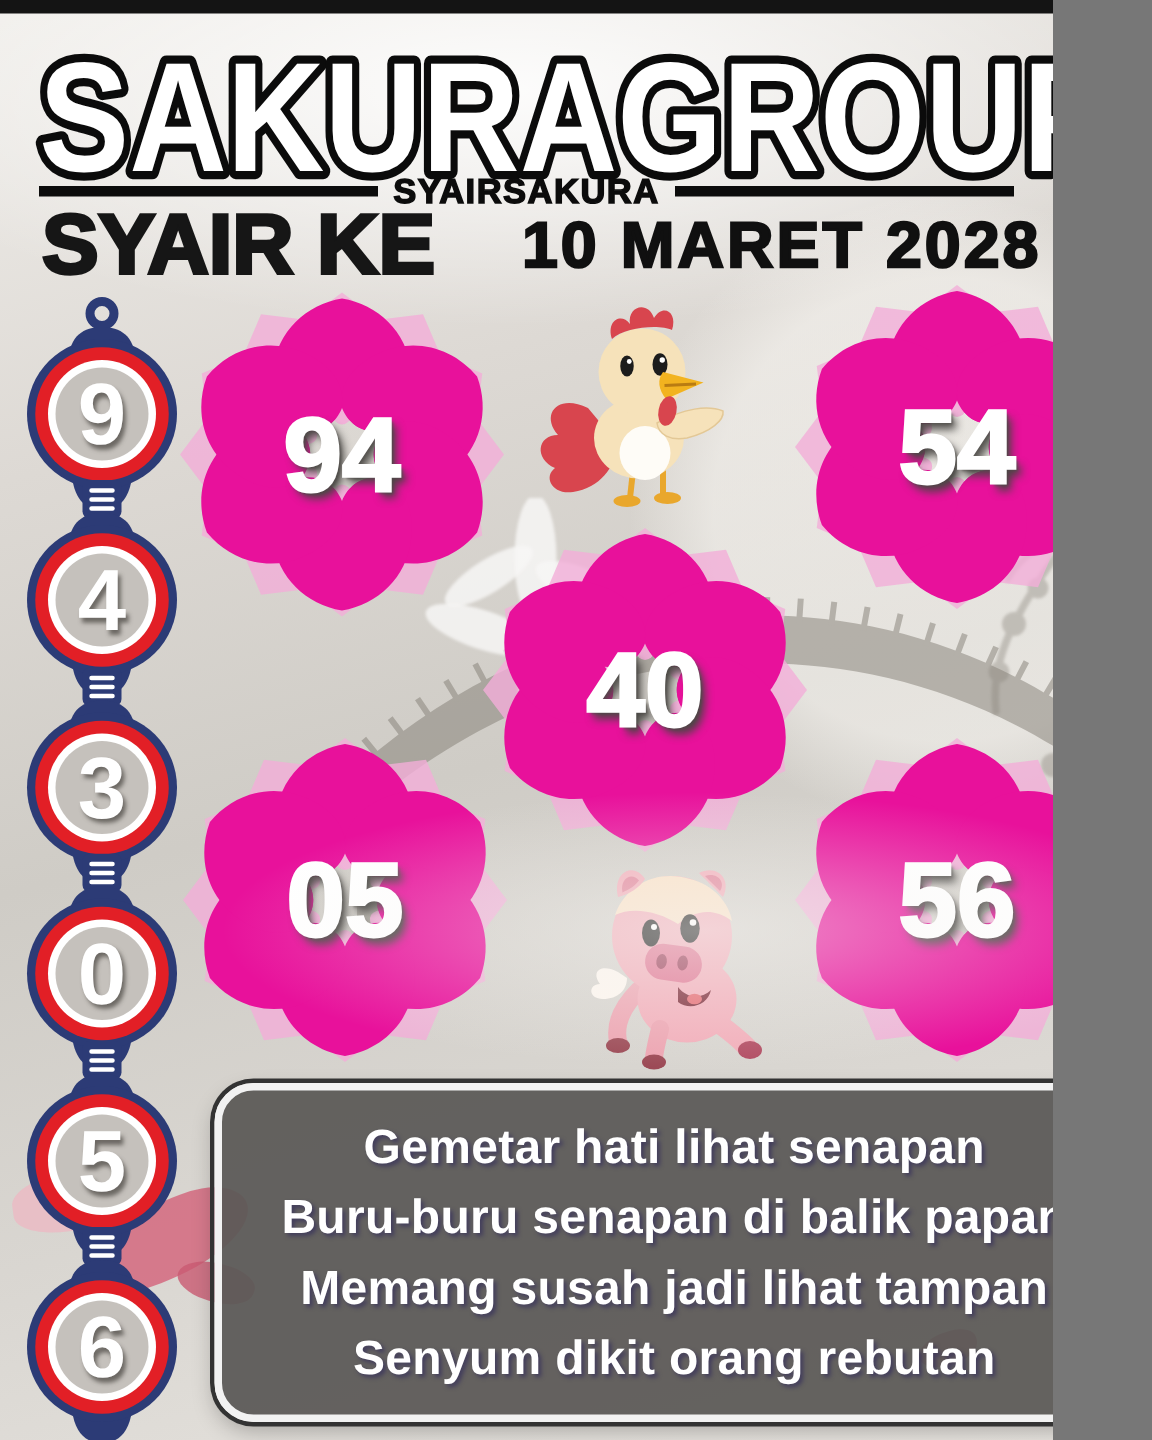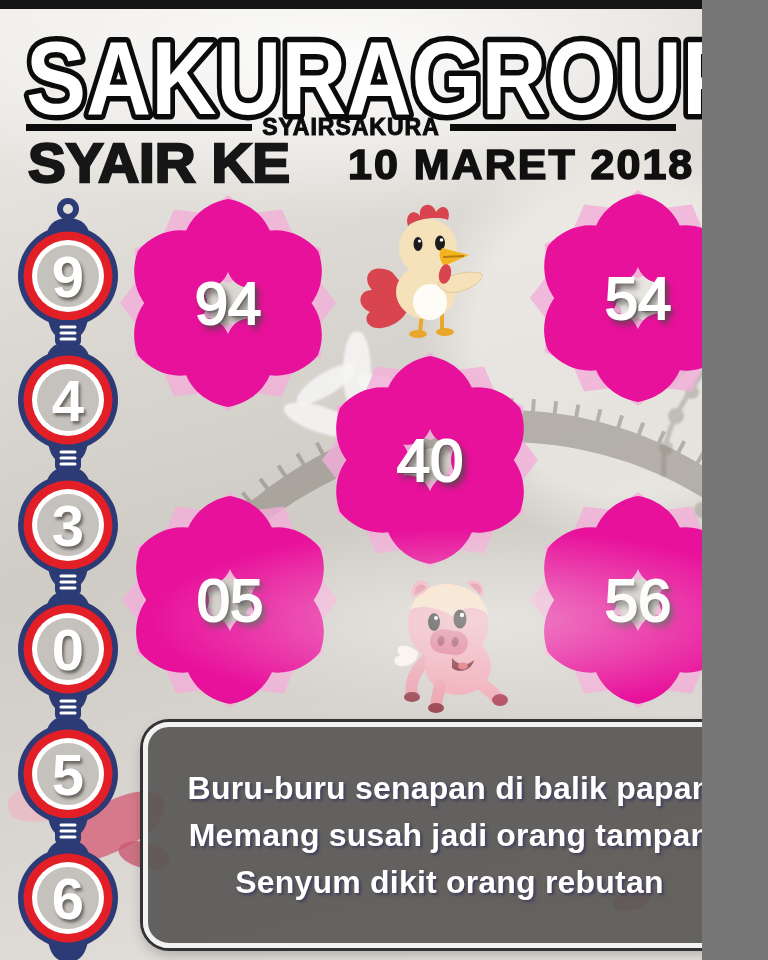--- a/index.html
+++ b/index.html
@@ -31,21 +31,21 @@
   .syairke-svg{position:absolute;left:22px;top:132px;}
   .date-text{position:absolute;left:348px;top:140px;font-size:43px;font-weight:bold;letter-spacing:2px;color:#101010;-webkit-text-stroke:1.6px #101010;white-space:nowrap;}
   .white-tick{position:absolute;left:753px;top:141px;width:15px;height:34px;background:#fafafa;opacity:.9;}
 
   .lantern{position:absolute;left:8px;width:120px;height:146px;}
   .lantern-digit{position:absolute;left:0;width:120px;top:44px;height:72px;display:flex;align-items:center;justify-content:center;
     font-size:58px;font-weight:bold;color:#fff;text-shadow:2px 3px 3px rgba(92,88,83,.85);}
 
   .flower{position:absolute;width:244px;height:244px;display:flex;align-items:center;justify-content:center;}
   .flower svg{position:absolute;left:0;top:0;}
-  .flower-num{position:relative;font-size:60px;font-weight:normal;color:#fff;-webkit-text-stroke:2px #fff;
+  .flower-num{position:relative;font-size:70px;font-weight:bold;color:#fff;-webkit-text-stroke:2px #fff;
     text-shadow:4px 5px 6px rgba(72,70,66,.95),2px 2px 2px rgba(90,88,84,.8);text-align:right;}
 
   .mascot{position:absolute;}
   .mascot.rooster{left:352px;top:192px;}
   .mascot.pig{left:366px;top:564px;}
 
   .poem-box{position:absolute;left:143px;top:722px;width:613px;height:226px;box-sizing:border-box;
     background:rgba(91,89,87,.94);border:5px solid #f2f2f2;border-radius:26px;
     box-shadow:0 0 0 3px #333,0 6px 14px rgba(0,0,0,.25);
     display:flex;flex-direction:column;justify-content:center;padding:6px 8px;}
@@ -148,21 +148,21 @@
   <div class="subtitle-row">
     <div class="hline"></div>
     <span class="subtitle-label">SYAIRSAKURA</span>
     <div class="hline"></div>
   </div>
 
   <svg class="syairke-svg" width="300" height="64" viewBox="0 0 300 64">
     <text x="6" y="50" font-family="Liberation Sans, sans-serif" font-size="56" font-weight="bold" fill="#161616" stroke="#161616" stroke-width="2.5" paint-order="stroke" textLength="262" lengthAdjust="spacingAndGlyphs">SYAIR KE</text>
   </svg>
 
-  <div class="date-text">10 MARET 2018</div>
+  <div class="date-text">10 MARET 2028</div>
   <div class="white-tick"></div>
 
   <div class="lantern" style="top:196px">
     <svg width="120" height="146" viewBox="0 0 120 146">
       <use href="#lantern-loop"></use>
         <use href="#lantern-shape"></use>
     </svg>
     <div class="lantern-digit">9</div>
   </div>
   <div class="lantern" style="top:320px">
@@ -280,18 +280,19 @@
         <ellipse cx="89" cy="77" rx="3.5" ry="5" fill="#9c3d58"></ellipse>
       </g>
       <path d="M86,94 C92,102 102,102 108,96 C106,106 94,110 86,104 Z" fill="#7c2a38"></path>
       <ellipse cx="97" cy="102" rx="5" ry="3.5" fill="#e56a72"></ellipse>
     </svg>
   </div>
 
   <div class="bg-swish2"></div>
 
   <div class="poem-box">
+    <div class="poem-line">Gemetar hati lihat senapan</div>
     <div class="poem-line">Buru-buru senapan di balik papan</div>
-    <div class="poem-line">Memang susah jadi orang tampan</div>
+    <div class="poem-line">Memang susah jadi lihat tampan</div>
     <div class="poem-line">Senyum dikit orang rebutan</div>
   </div>
 
 </div>
 
 </body></html>

